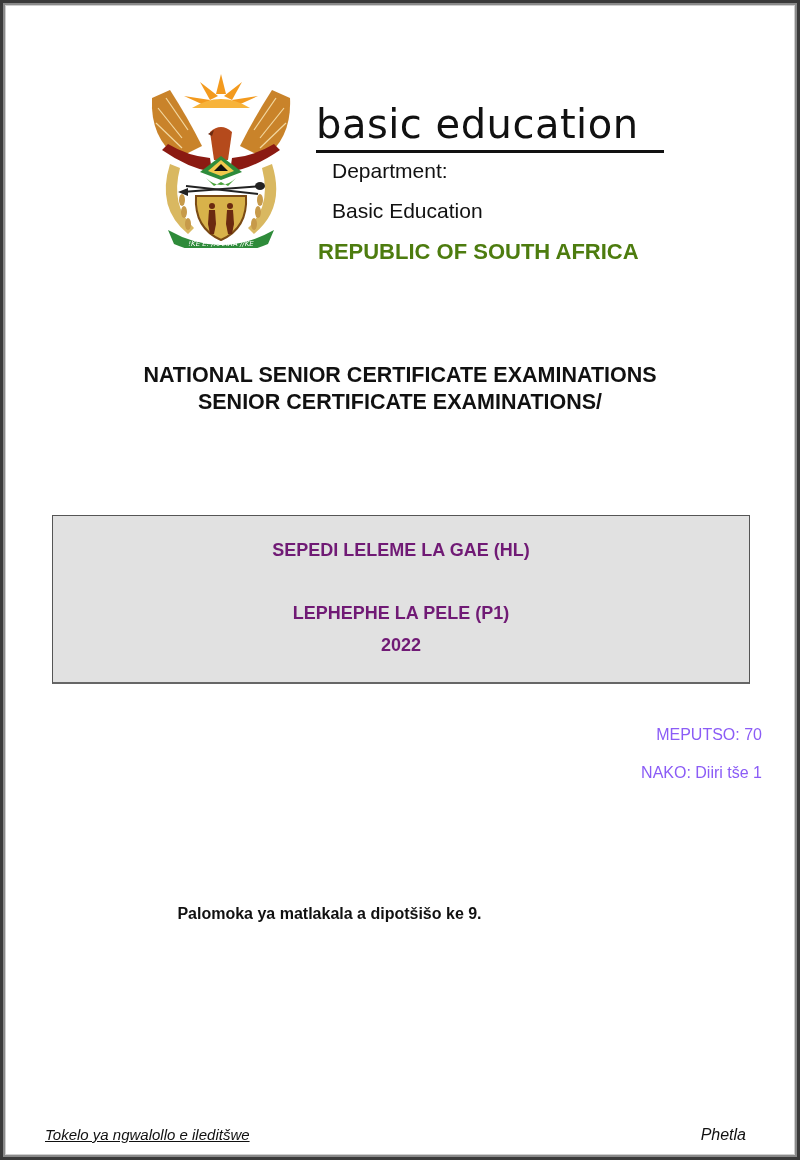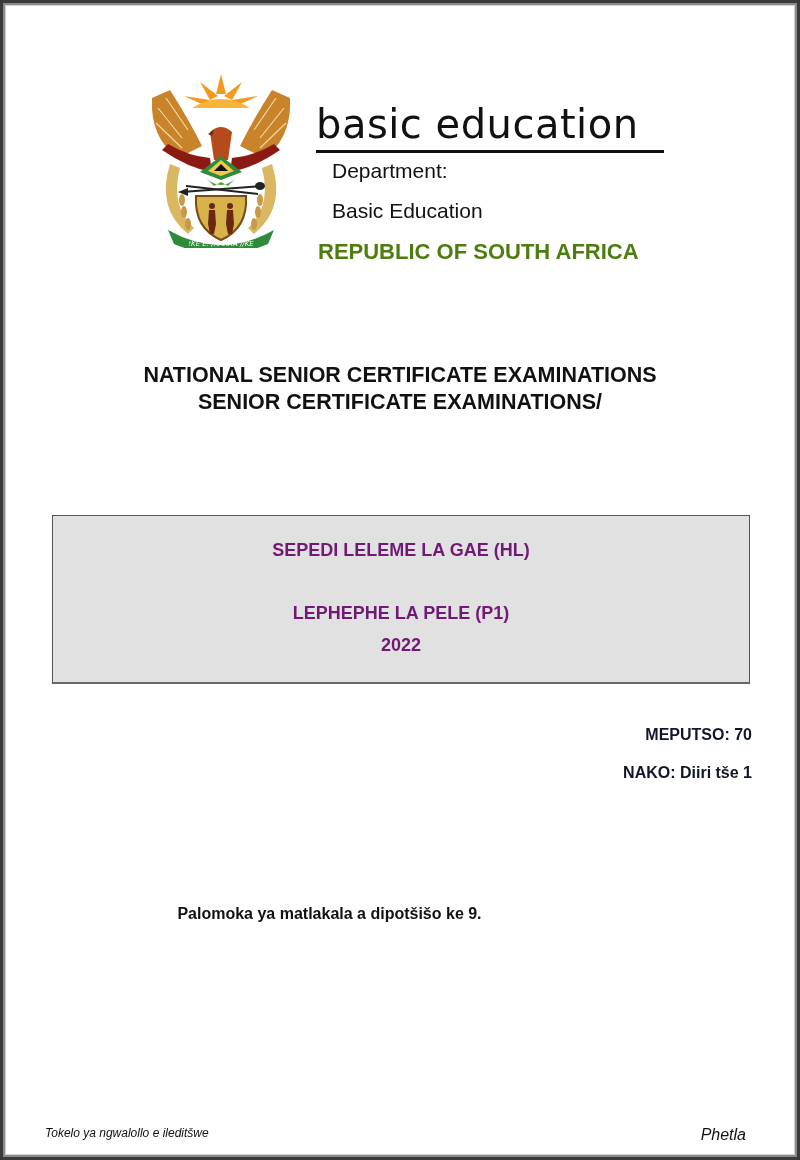--- a/index.html
+++ b/index.html
@@ -33,26 +33,26 @@
     }
     .subject-box {
       position: absolute; left: 52px; top: 515px; width: 698px; height: 169px;
       box-sizing: border-box;
       background: #e1e1e1; border: 1px solid #555; border-bottom: 2px solid #666;
       text-align: center;
     }
     .subject-line {
       position: absolute; left: 0; width: 100%; font-weight: bold; font-size: 18px; color: #701a75;
     }
-    .meta { position: absolute; right: 48px; font-weight: bold; font-size: 16px; text-align: right; color: #0f172a; }
+    .meta { position: absolute; right: 38px; font-weight: normal; font-size: 16px; text-align: right; color: #8b5cf6; }
     .pages-note {
       position: absolute; left: 0; width: 659px; top: 905px; text-align: center;
       font-weight: bold; font-size: 16px; color: #111;
     }
-    .footer-left { position: absolute; left: 45px; top: 1126px; font-style: italic; font-size: 12px; color: #111; }
+    .footer-left { position: absolute; left: 45px; top: 1126px; font-style: italic; font-size: 15px; color: #111; text-decoration: underline; }
     .footer-right { position: absolute; right: 54px; top: 1126px; font-style: italic; font-size: 16px; color: #111; }
   </style>
 </head>
 <body>
 
 <div class="frame"></div>
 
 <div class="logo-wrap">
   <svg width="146" height="180" viewBox="0 0 146 180">
 

